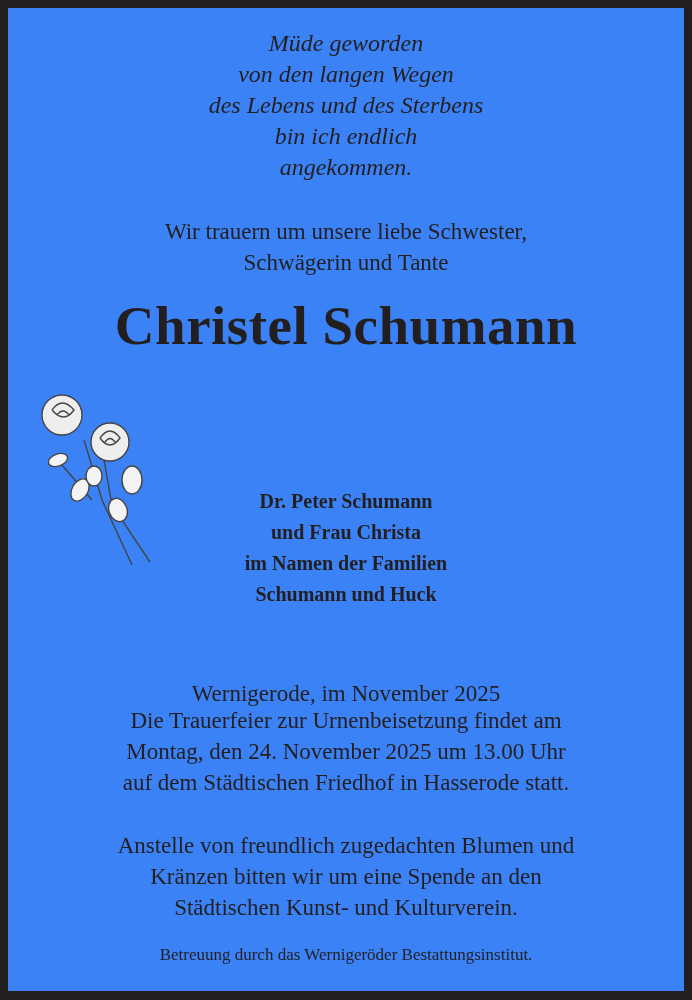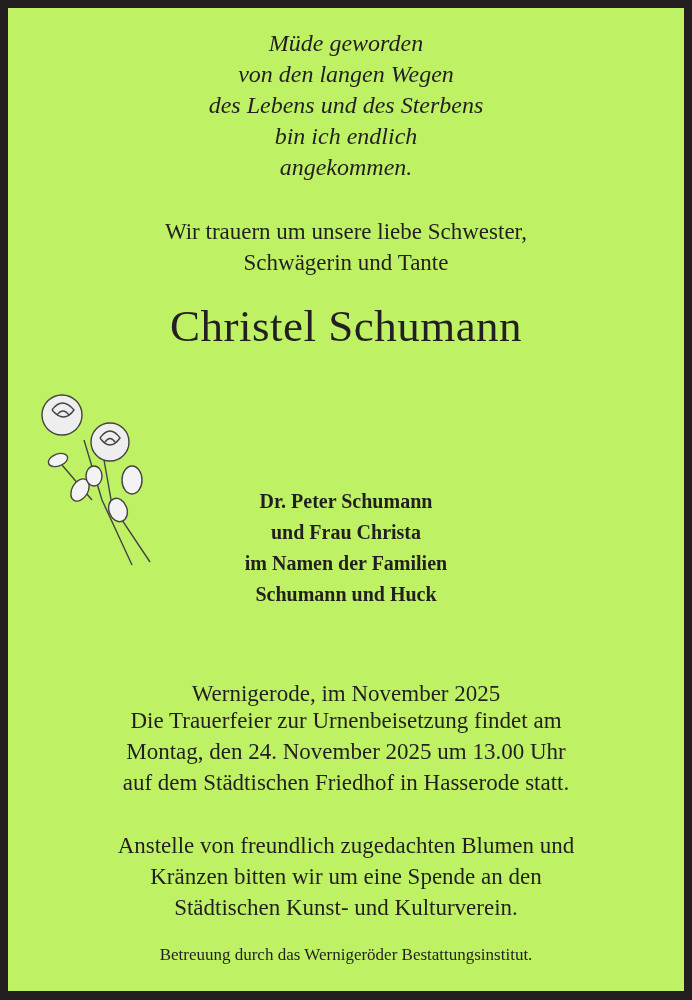--- a/index.html
+++ b/index.html
@@ -1,25 +1,25 @@
 <!DOCTYPE html>
 <html><head>
   <meta charset="utf-8">
   <style>
     html, body { margin: 0; padding: 0; }
     body { width: 692px; height: 1000px; background: #231f20; position: relative; overflow: hidden; }
     .card {
       position: absolute; left: 8px; top: 8px; width: 676px; height: 983px;
-      background: #bef264; color: #231f20;
+      background: #3b82f6; color: #231f20;
       font-family: "Liberation Serif", "DejaVu Serif", serif;
     }
     .line { position: absolute; left: 0; width: 676px; text-align: center; white-space: nowrap; }
     .poem { font-style: italic; font-size: 24px; line-height: 31px; }
     .reg { font-size: 23px; line-height: 31px; }
-    .name { font-weight: normal; font-size: 45px; line-height: 60px; letter-spacing: 0.5px; }
+    .name { font-weight: bold; font-size: 55px; line-height: 60px; letter-spacing: 0.5px; }
     .dates { font-size: 24px; line-height: 30px; }
     .bold { font-weight: bold; font-size: 20px; line-height: 31px; }
     .small { font-size: 17px; line-height: 22px; }
     .dates .gap { display: inline-block; width: 26px; }
     .rose { position: absolute; left: 24px; top: 372px; width: 130px; height: 195px; }
   </style>
 </head>
 <body>
 
 <div class="card">

